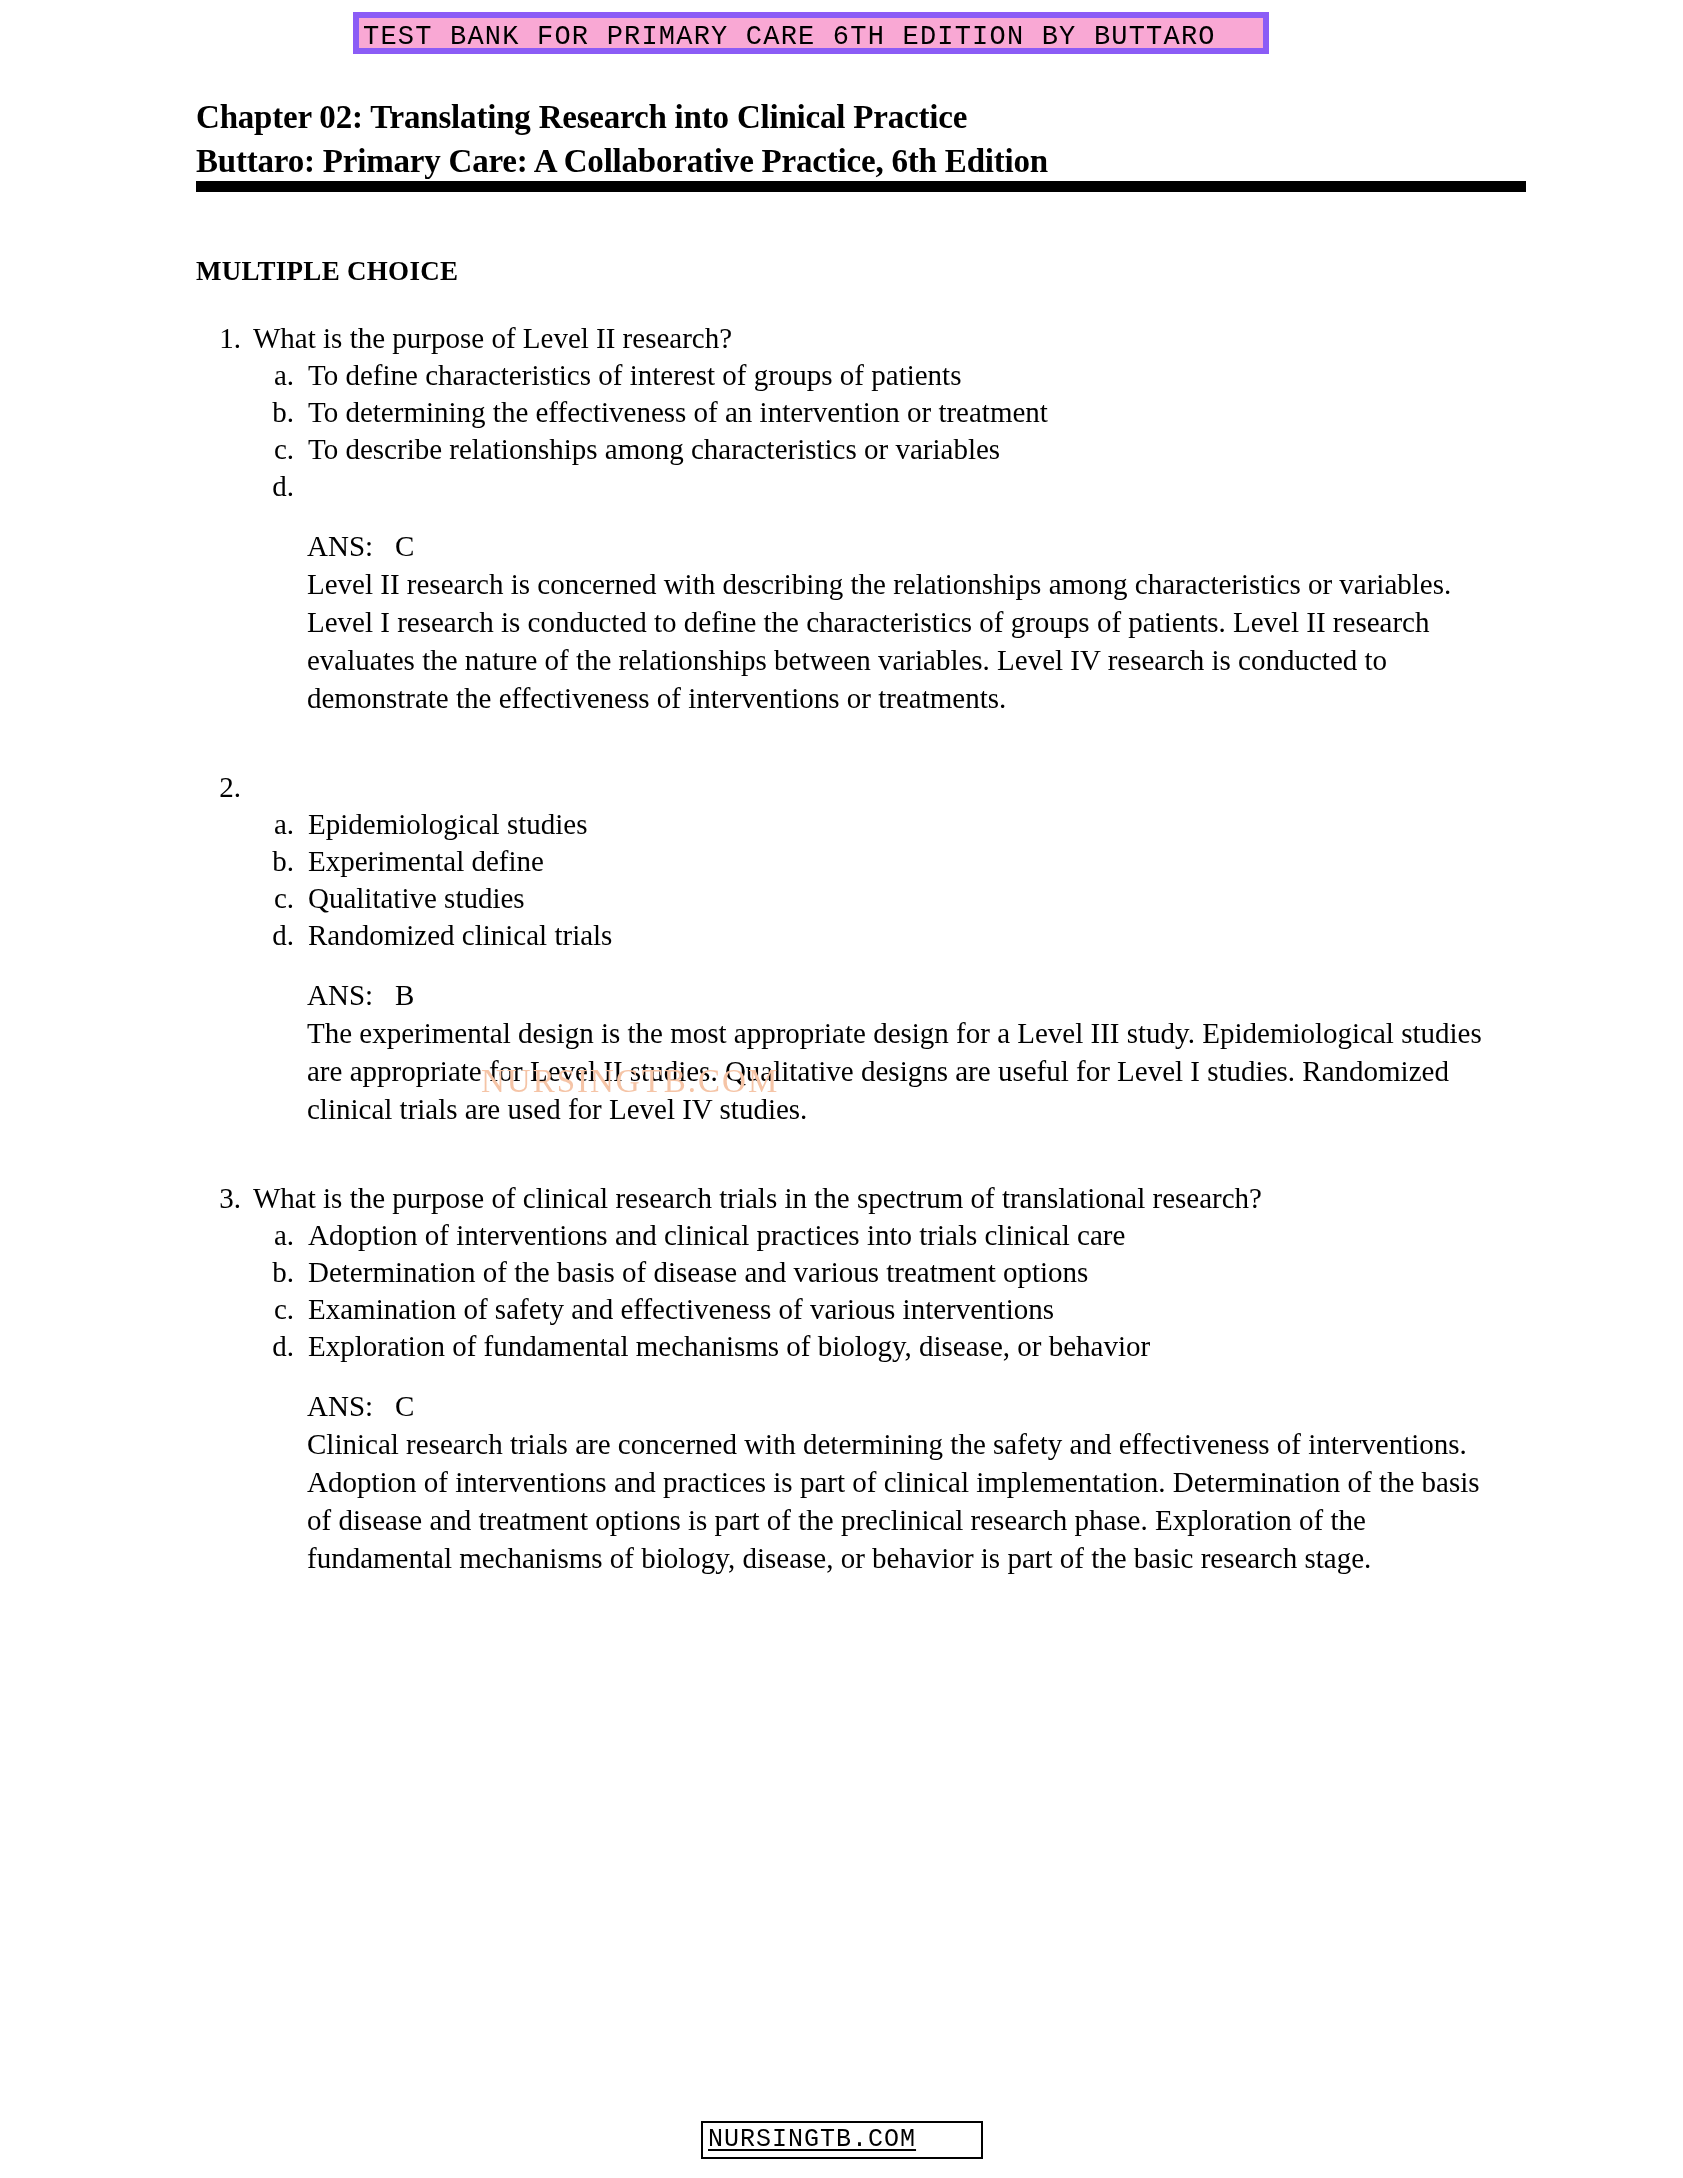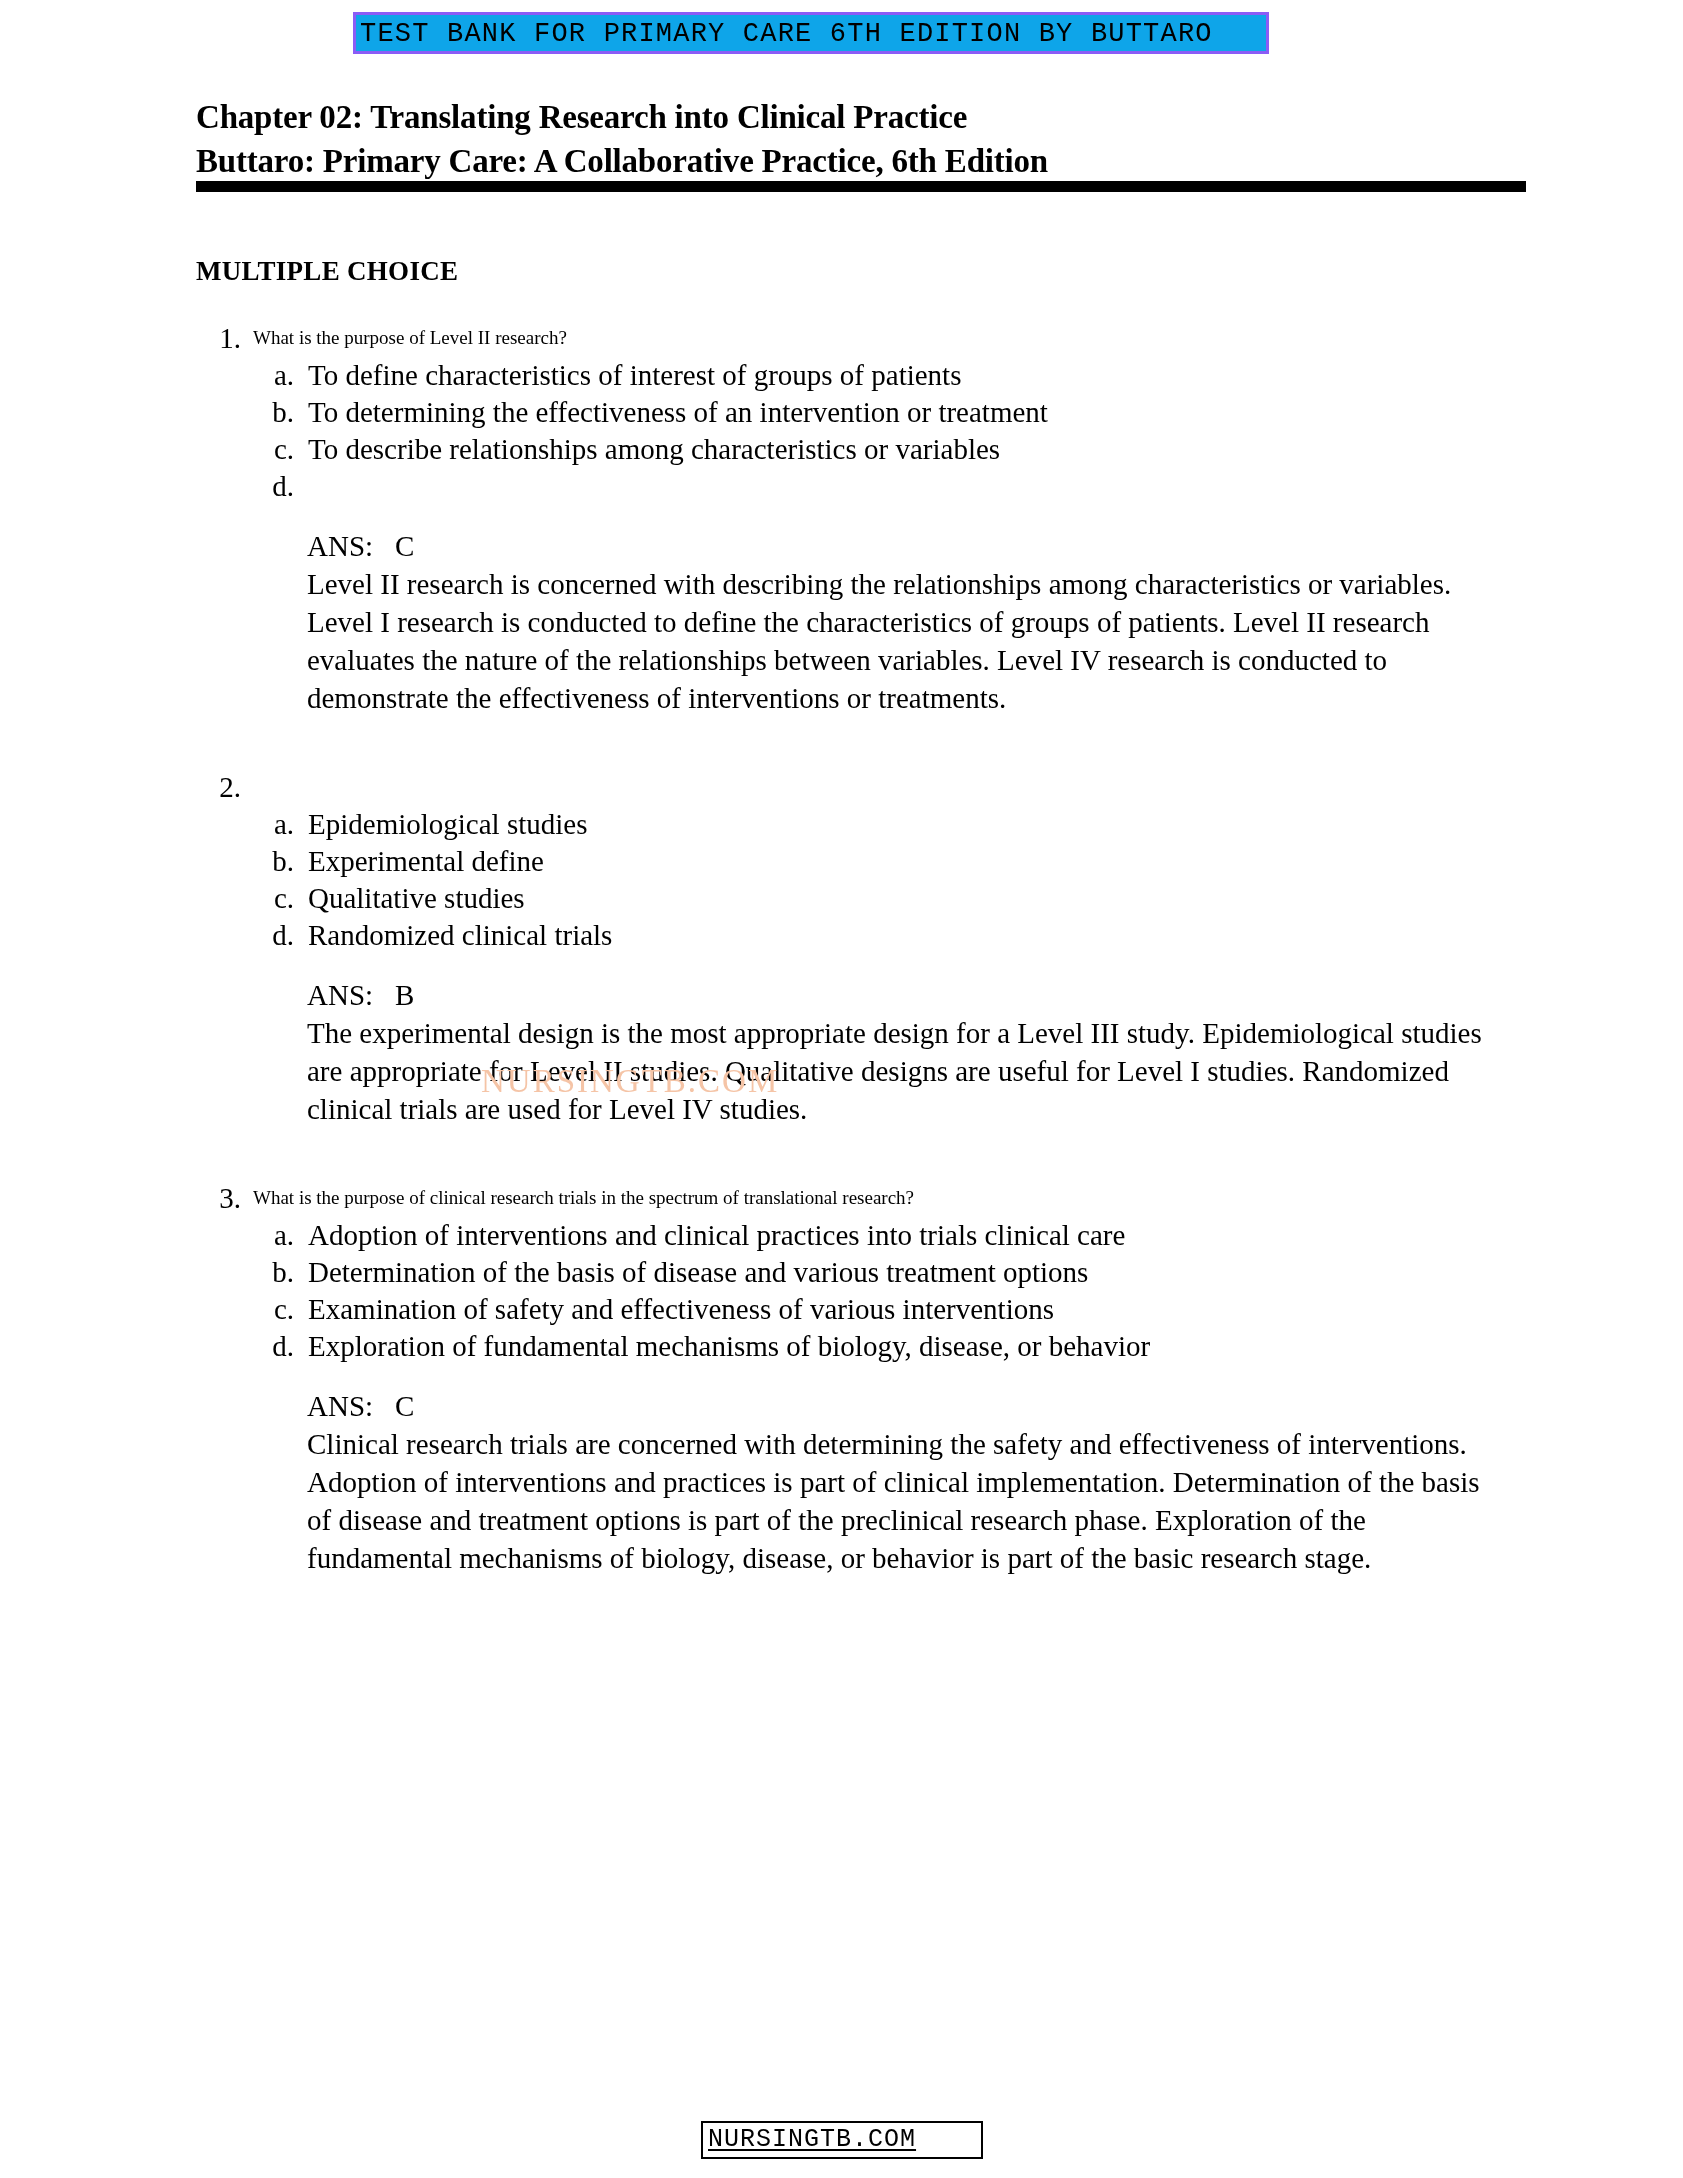--- a/index.html
+++ b/index.html
@@ -29,22 +29,22 @@
     left: 0;
     width: 1683px;
     height: 46px;
   }
   .header-box {
     position: absolute;
     left: 353px;
     top: 0;
     width: 916px;
     height: 42px;
-    border: 3px solid #8b5cf6;
-    background: #0ea5e9;
+    border: 6px solid #8b5cf6;
+    background: #f9a8d4;
     overflow: visible;
   }
   .header-box-text {
     position: absolute;
     left: 4px;
     top: 3px;
     white-space: nowrap;
     font-family: "Liberation Mono", "DejaVu Sans Mono", monospace;
     font-size: 27px;
     letter-spacing: 1.2px;
@@ -105,21 +105,21 @@
   .q-number {
     width: 55px;
     text-align: right;
     padding-right: 12px;
     margin-left: 198px;
     font-size: 29px;
     line-height: 38px;
     flex: 0 0 auto;
   }
   .q-stem {
-    font-size: 19px;
+    font-size: 29px;
     line-height: 38px;
     max-width: 1228px;
   }
 
   .option-row {
     display: flex;
     align-items: flex-start;
   }
   .opt-letter {
     width: 46px;

